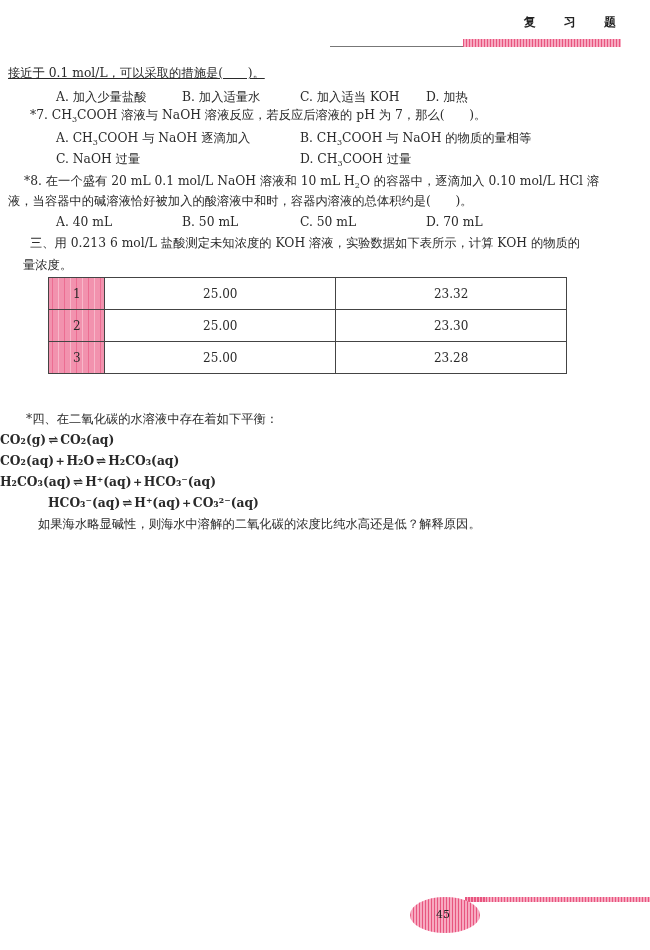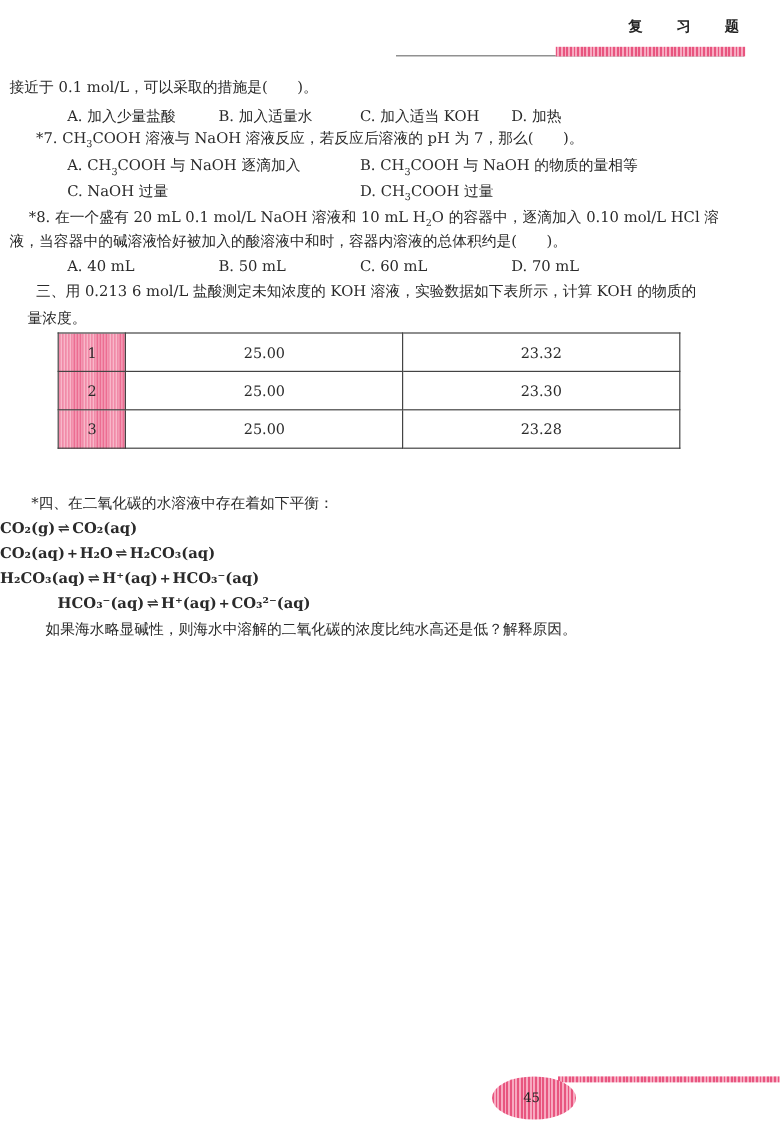--- a/index.html
+++ b/index.html
@@ -26,21 +26,21 @@
   .footer-oval { position: absolute; left: 410px; top: 897px; width: 70px; height: 36px; border-radius: 50%; }
   .page-num { position: absolute; left: 436px; top: 908px; font-size: 11px; color: #222; }
 </style>
 </head>
 <body>
 
 <div class="hdr-title">复 习 题</div>
 <div class="hdr-rule"></div>
 <div class="hdr-band pink-stripe"></div>
 
-<div class="line" style="left:8px; top:65px;">接近于 0.1 mol/L，可以采取的措施是(　　)。</div>
+<div class="line" style="left:8px; top:65px;text-decoration:underline;">接近于 0.1 mol/L，可以采取的措施是(　　)。</div>
 <div class="opt" style="left:56px; top:89px;">A. 加入少量盐酸</div>
 <div class="opt" style="left:182px; top:89px;">B. 加入适量水</div>
 <div class="opt" style="left:300px; top:89px;">C. 加入适当 KOH</div>
 <div class="opt" style="left:426px; top:89px;">D. 加热</div>
 
 <div class="line" style="left:30px; top:107px;">
   <span>*7.</span>
   <span>CH</span><sub>3</sub><span>COOH 溶液与 NaOH 溶液反应，若反应后溶液的 pH 为 7，那么(　　)。</span>
 </div>
 <div class="opt" style="left:56px; top:130px;">
@@ -55,21 +55,21 @@
 <div class="opt" style="left:300px; top:151px;">
   <span>D. CH</span><sub>3</sub><span>COOH 过量</span>
 </div>
 
 <div class="line" style="left:24px; top:173px;">
   <span>*8. 在一个盛有 20 mL 0.1 mol/L NaOH 溶液和 10 mL H</span><sub>2</sub><span>O 的容器中，逐滴加入 0.10 mol/L HCl 溶</span>
 </div>
 <div class="line" style="left:8px; top:193px;">液，当容器中的碱溶液恰好被加入的酸溶液中和时，容器内溶液的总体积约是(　　)。</div>
 <div class="opt" style="left:56px; top:214px;">A. 40 mL</div>
 <div class="opt" style="left:182px; top:214px;">B. 50 mL</div>
-<div class="opt" style="left:300px; top:214px;">C. 60 mL</div>
+<div class="opt" style="left:300px; top:214px;">C. 50 mL</div>
 <div class="opt" style="left:426px; top:214px;">D. 70 mL</div>
 
 <div class="line" style="left:30px; top:235px;">三、用 0.213 6 mol/L 盐酸测定未知浓度的 KOH 溶液，实验数据如下表所示，计算 KOH 的物质的</div>
 <div class="line" style="left:23px; top:257px;">量浓度。</div>
 
 <table class="tbl">
   <tbody>
   <tr>
     <td class="shade">1</td>
     <td>25.00</td>

